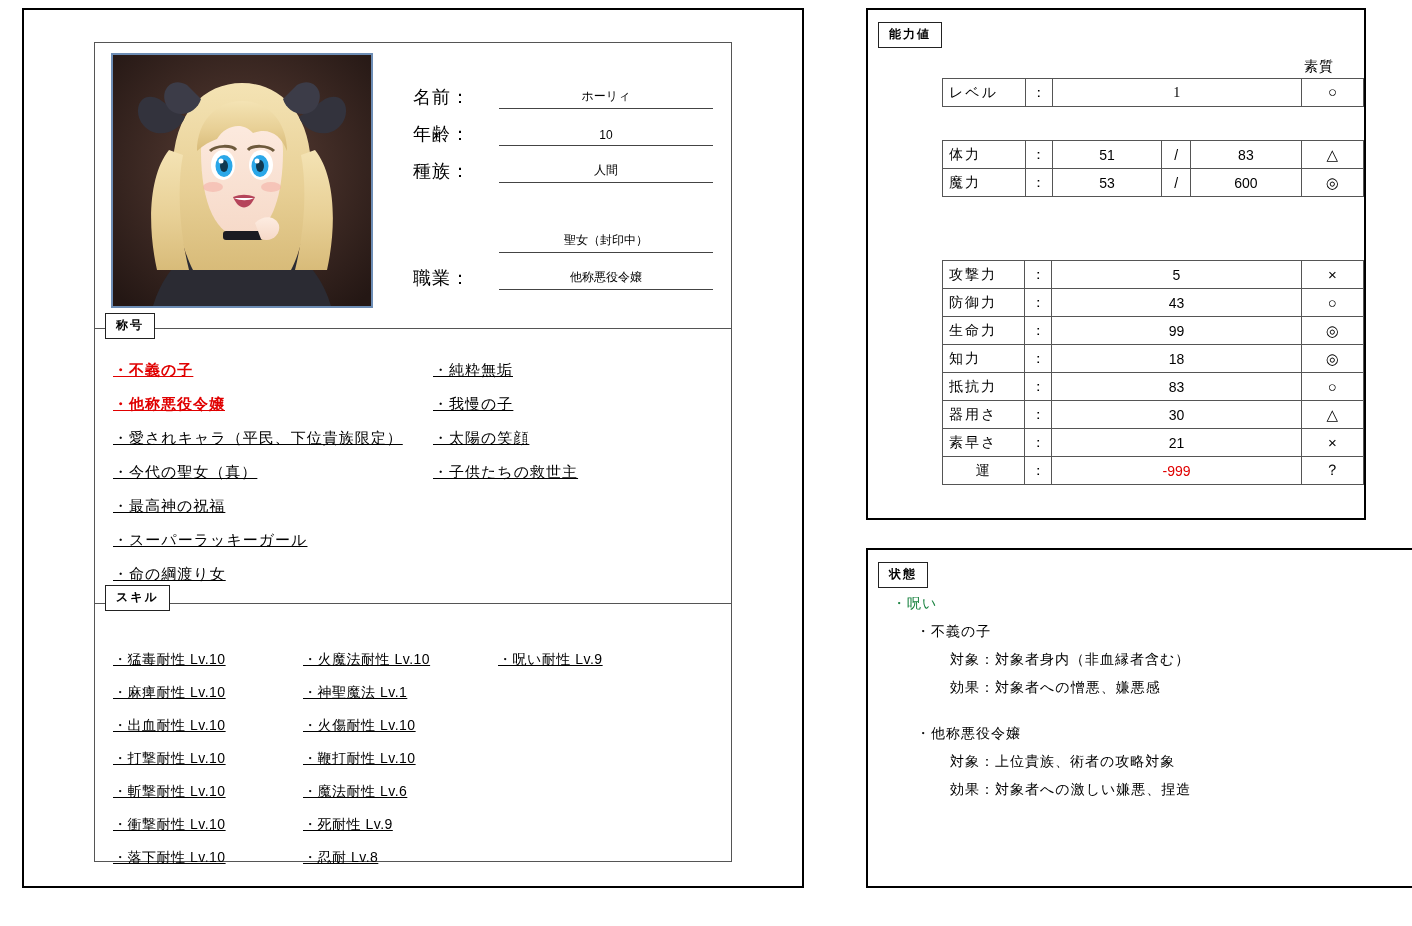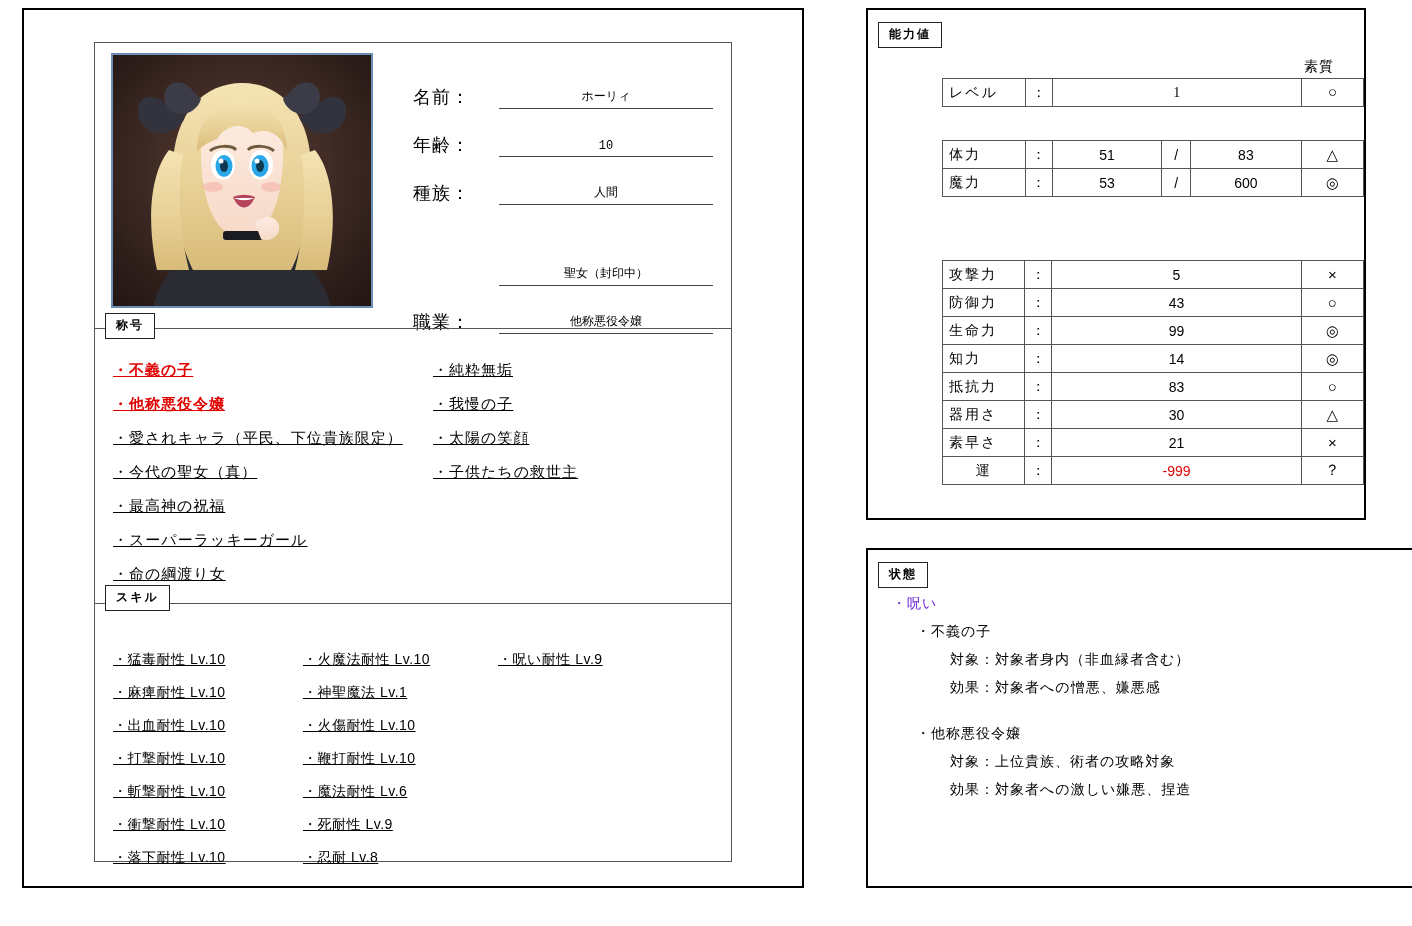--- a/index.html
+++ b/index.html
@@ -60,23 +60,22 @@
   
   .profile {
     position: absolute;
     left: 318px;
     top: 42px;
     width: 300px;
   }
   .field-row {
     display: flex;
     align-items: flex-end;
-    margin-bottom: 24px;
+    margin-bottom: 13px;
     font-size: 18px;
-    font-family: Liberation Mono, monospace;
   }
   .field-label {
     width: 86px;
     letter-spacing: 1px;
     white-space: nowrap;
   }
   .field-value {
     flex: 1;
     border-bottom: 1px solid #444;
     text-align: center;
@@ -199,21 +198,21 @@
 
   
   .status-body {
     position: absolute;
     left: 24px;
     top: 46px;
     font-size: 14px;
     line-height: 1.0;
   }
   .st-line { margin-bottom: 14px; white-space: nowrap; letter-spacing: 1px; }
-  .st-red { color: #6d28d9; }
+  .st-red { color: #15803d; }
   .ind1 { margin-left: 24px; }
   .ind2 { margin-left: 58px; }
   .st-gap { height: 18px; }
 </style>
 </head>
 <body>
 
 <div class="page">
 
   <div class="left-panel">
@@ -407,21 +406,21 @@
       </tr>
       <tr>
         <td class="nm">生命力</td>
         <td class="cl">：</td>
         <td class="wide">99</td>
         <td class="ap">◎</td>
       </tr>
       <tr>
         <td class="nm">知力</td>
         <td class="cl">：</td>
-        <td class="wide">14</td>
+        <td class="wide">18</td>
         <td class="ap">◎</td>
       </tr>
       <tr>
         <td class="nm">抵抗力</td>
         <td class="cl">：</td>
         <td class="wide">83</td>
         <td class="ap">○</td>
       </tr>
       <tr>
         <td class="nm">器用さ</td>

